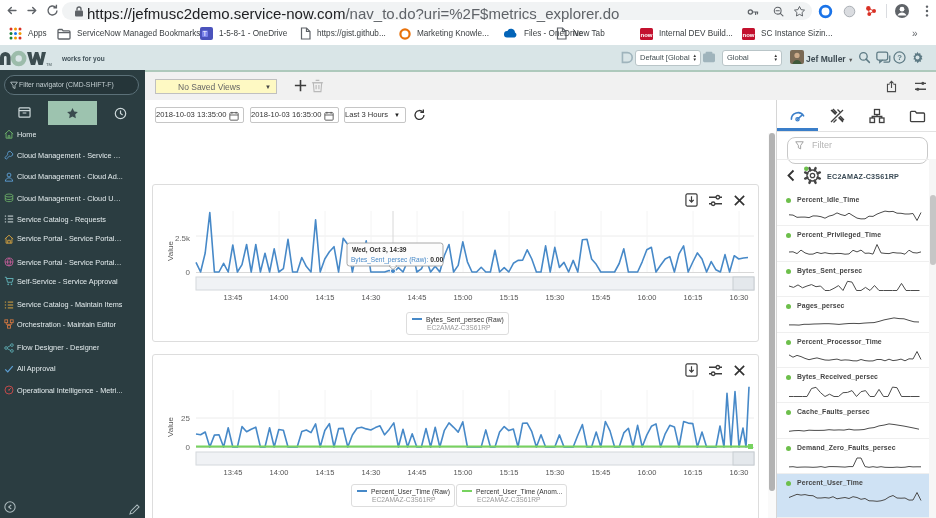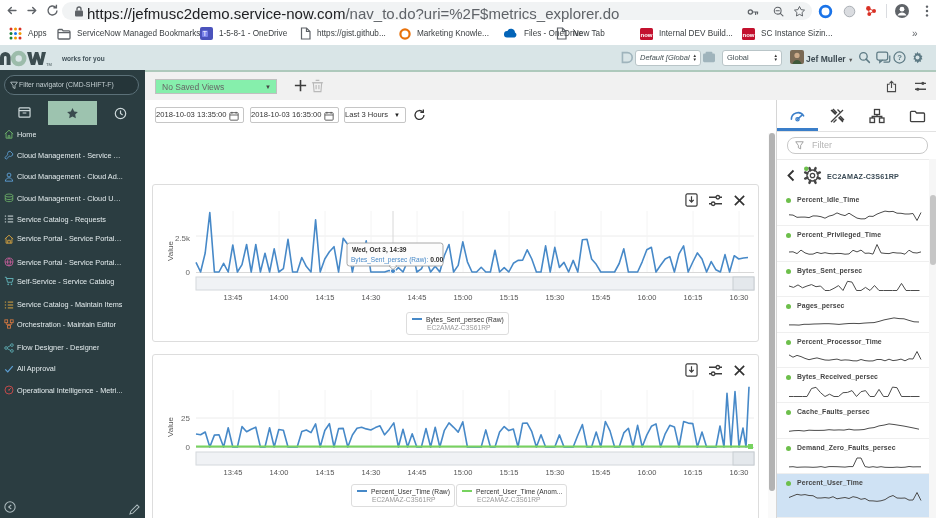--- a/index.html
+++ b/index.html
@@ -25,21 +25,21 @@
 #filtnav{position:absolute;left:4px;top:5px;width:135px;height:20px;border:1px solid #5b7078;border-radius:10px;background:#253539;box-sizing:border-box;}
 #filtnav span{position:absolute;left:14px;top:5px;font-size:6.8px;color:#c3ced1;}
 .ntabs{position:absolute;left:0;top:31px;width:145px;height:24px;}
 .ntab{position:absolute;top:0;width:48.3px;height:24px;display:flex;align-items:center;justify-content:center;}
 .ntab.active{background:#9dc3af;}
 .navitem{position:absolute;left:0;width:145px;height:21.3px;display:flex;align-items:center;}
 .navitem .ic{width:10px;height:10px;margin-left:4px;flex:none;}
 .navitem .tx{margin-left:3px;font-size:7.3px;color:#e4ecee;white-space:nowrap;overflow:hidden;text-overflow:ellipsis;max-width:106px;}
 
 #tb1{left:145px;top:70px;width:791px;height:31px;background:#f1f1f1;border-bottom:1px solid #ddd;box-sizing:border-box;border-top:2px solid #aec9bc;}
-#nsv{position:absolute;left:10px;top:7px;width:122px;height:15px;border:1px solid #c0c0c0;background:#86efac;font-size:8.5px;color:#666;line-height:14px;padding-left:6px;box-sizing:border-box;}
+#nsv{position:absolute;left:10px;top:7px;width:122px;height:15px;border:1px solid #c0c0c0;background:#fef9c3;font-size:8.5px;color:#666;line-height:14px;padding-left:22px;box-sizing:border-box;}
 #nsv .ar{position:absolute;right:5px;top:0px;font-size:6px;color:#444;}
 
 #tb2{left:145px;top:100px;width:631px;height:33px;background:#fff;}
 .dtin{position:absolute;top:7px;height:16px;border:1px solid #c6c6c6;border-radius:2px;background:#fff;box-sizing:border-box;font-size:7.6px;color:#333;line-height:14px;}
 
 #charts{left:145px;top:133px;width:623px;height:385px;background:#fff;}
 #dropzone{position:absolute;left:7px;top:6px;width:607px;height:30px;border:1px dashed #c9c9c9;box-sizing:border-box;text-align:center;line-height:28px;font-size:11px;color:#b9b9b9;}
 .card{position:absolute;left:7px;width:607px;border:1px solid #ddd;border-radius:3px;background:#fff;box-sizing:border-box;}
 #card1{top:51px;height:158px;}
 #card2{top:221px;height:300px;}
@@ -50,21 +50,21 @@
 .legend .l2{font-size:6.7px;color:#999;margin-left:15px;margin-top:1px;white-space:nowrap;}
 .dash{display:inline-block;width:10px;height:2px;background:#4789c8;vertical-align:middle;margin-right:4px;margin-top:-2px;}
 
 #mainsb{left:768px;top:133px;width:8px;height:385px;background:#fafafa;}
 #mainsb .th{position:absolute;left:1px;top:0px;width:6px;height:358px;background:#b3b3b3;border-radius:3px;}
 
 #rpanel{left:776px;top:100px;width:160px;height:418px;background:#fff;border-left:1px solid #d6d6d6;box-sizing:border-box;}
 .rtab{position:absolute;top:0;width:40px;height:31px;display:flex;align-items:center;justify-content:center;}
 #rtabline{position:absolute;left:0;top:31px;width:160px;border-bottom:1px solid #e2e2e2;}
 #rtabu{position:absolute;left:0;top:28px;width:41px;height:3px;background:#3a7ec9;}
-#rfilter{position:absolute;left:10px;top:37px;width:141px;height:17px;border:1px solid #c9c9c9;border-radius:8px;box-sizing:border-box;text-align:right;}
+#rfilter{position:absolute;left:10px;top:37px;width:141px;height:27px;border:1px solid #c9c9c9;border-radius:8px;box-sizing:border-box;text-align:right;}
 #rfilter span{position:absolute;left:24px;top:2px;font-size:9px;color:#b5b5b5;}
 #rsep1{position:absolute;left:0;top:59px;width:160px;border-bottom:1px solid #ececec;}
 #devrow{position:absolute;left:0;top:60px;width:160px;height:31px;}
 #devrow .nm{position:absolute;left:50px;top:12px;font-size:7.2px;font-weight:bold;color:#3a4a55;letter-spacing:.2px;}
 .mitem{position:absolute;left:0;width:153px;height:35.4px;border-bottom:1px solid #efefef;box-sizing:border-box;}
 .mitem .dot{position:absolute;left:9px;top:7px;width:5px;height:5px;border-radius:50%;background:#6dbf4b;}
 .mitem .nm{position:absolute;left:20px;top:5px;font-size:6.9px;font-weight:bold;color:#444;letter-spacing:.1px;}
 .mitem svg{position:absolute;left:12px;top:17px;}
 #rsb{position:absolute;left:152px;top:59px;width:8px;height:359px;background:#f6f6f6;}
 #rsb .th{position:absolute;left:1px;top:36px;width:6px;height:70px;background:#c6c6c6;border-radius:3px;}
@@ -178,21 +178,21 @@
   <svg style="position:absolute;left:0px;top:2px" width="60" height="22" viewBox="0 0 60 22">
         <path d="M0 18V10.2a5.3 5.3 0 0 1 10.6 0V18H6.6v-7.6a1.3 1.3 0 0 0-2.6 0V18z" fill="#3c4d50"></path>
         <circle cx="18.7" cy="11.5" r="5.5" fill="none" stroke="#9cbcab" stroke-width="4.6"></circle>
         <path d="M27 5h4.4l1.2 7.5L35 5h3.2l2.4 7.5L41.8 5H46l-3.3 13h-4.2l-1.7-6-1.7 6h-4.2z" fill="#3c4d50"></path>
         <text x="46" y="19" font-size="4" fill="#3c4d50">TM</text>
       </svg>
   <div style="position:absolute;left:62px;top:10px;font-size:6.5px;font-weight:bold;color:#42525a">works for you</div>
   <svg style="position:absolute;left:620px;top:6px" width="13" height="13" viewBox="0 0 16 16">
         <path d="M3 2h6a6 6 0 0 1 0 12H3z" fill="none" stroke="#9fb4bc" stroke-width="2"></path>
       </svg>
-  <div class="snsel" style="left:635px;width:56px;font-style:italic;">Default [Global<span class="ar">▲<br>▼</span></div>
+  <div class="snsel" style="left:635px;width:56px;">Default [Global<span class="ar">▲<br>▼</span></div>
   <svg style="position:absolute;left:702px;top:6px" width="14" height="12" viewBox="0 0 16 14">
         <rect x="1" y="3" width="14" height="10" rx="1.5" fill="#9fb4bc"></rect>
         <rect x="4" y="1" width="8" height="3" rx="1" fill="#9fb4bc"></rect>
       </svg>
   <div class="snsel" style="left:722px;width:50px;">Global<span class="ar">▲<br>▼</span></div>
   <svg style="position:absolute;left:790px;top:5px" width="14" height="14" viewBox="0 0 14 14">
         <rect width="14" height="14" rx="2" fill="#7a6a55"></rect>
         <circle cx="7" cy="5.4" r="2.6" fill="#caa989"></circle>
         <path d="M2.5 14c.7-2.8 2.4-4 4.5-4s3.8 1.2 4.5 4z" fill="#3e5a3a"></path>
       </svg>
@@ -285,21 +285,21 @@
           <path d="M1.2 6h9.6M6 1.2c-2.5 2.8-2.5 6.8 0 9.6 2.5-2.8 2.5-6.8 0-9.6z" fill="none" stroke="#c75f9b" stroke-width="1"></path>
         </svg>
         <div class="tx">Service Portal - Service Portal C...</div>
       </div>
   <div class="navitem" style="top:200.8px">
         <svg class="ic" viewBox="0 0 12 12">
           <path d="M1 1.5h1.8l1.4 6h5.6l1.2-4.5H3.2" fill="none" stroke="#62b5ba" stroke-width="1.1"></path>
           <circle cx="5" cy="10" r="1" fill="#62b5ba"></circle>
           <circle cx="9" cy="10" r="1" fill="#62b5ba"></circle>
         </svg>
-        <div class="tx">Self-Service - Service Catalog</div>
+        <div class="tx">Self-Service - Service Approval</div>
       </div>
   <div class="navitem" style="top:224.2px">
         <svg class="ic" viewBox="0 0 12 12">
           <path d="M1 2.5h1.5M1 6h1.5M1 9.5h1.5M4.5 2.5H11M4.5 6H11M4.5 9.5H11" stroke="#d9a441" stroke-width="1.2" fill="none"></path>
         </svg>
         <div class="tx">Service Catalog - Maintain Items</div>
       </div>
   <div class="navitem" style="top:243.5px">
         <svg class="ic" viewBox="0 0 12 12">
           <rect x="1" y="1" width="3.4" height="3.4" fill="none" stroke="#d97941" stroke-width="1"></rect>

